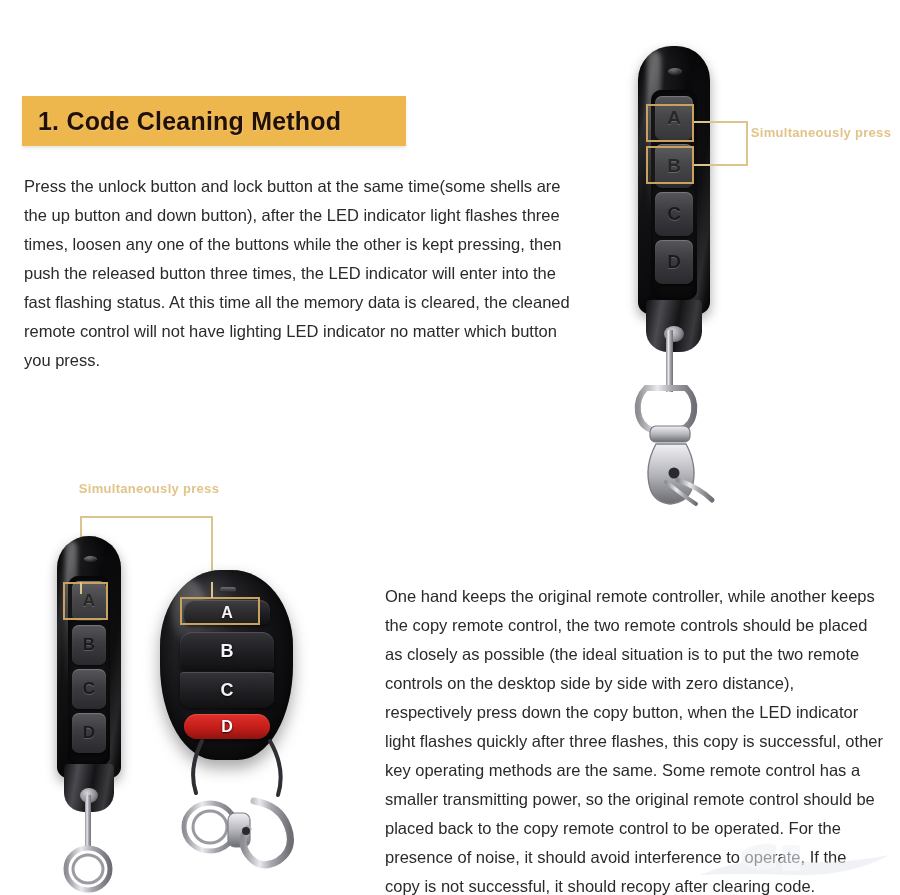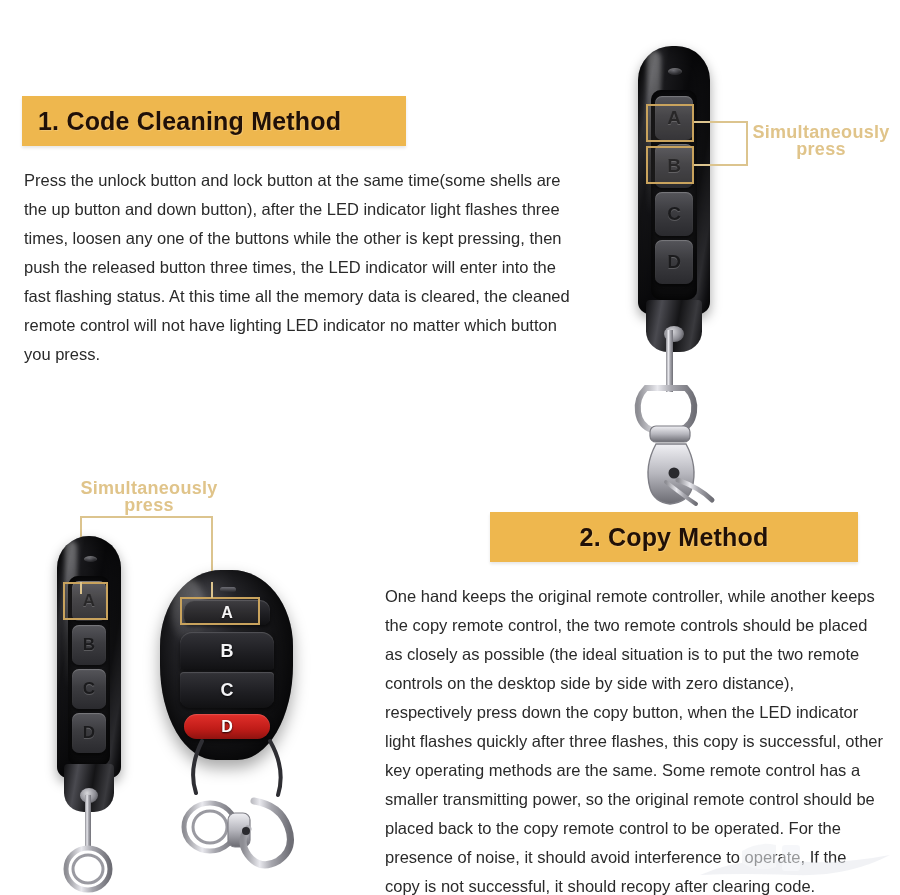--- a/index.html
+++ b/index.html
@@ -30,28 +30,28 @@
   #band2{left:490px;top:512px;width:368px;height:50px;justify-content:center;}
 
   
   .para{
     position:absolute;
     color:#2a2a2a;
     font-size:16.5px;
     line-height:29px;
     text-align:left;
   }
-  #para1{left:24px;top:166px;width:556px;}
+  #para1{left:24px;top:172px;width:556px;}
   #para2{left:385px;top:582px;width:498px;}
 
   
   .goldtext{
     position:absolute;
     color:#e0c48a;
-    font-size:18px;
+    font-size:13px;
     line-height:17px;
     text-align:center;
     font-weight:bold;
     letter-spacing:.3px;
   }
   .goldbox{
     position:absolute;
     border:2.5px solid #c9a35d;
     box-sizing:border-box;
     background:rgba(255,245,220,.06);
@@ -201,23 +201,20 @@
   </svg>
 
   <div class="goldbox" style="left:646px;top:104px;width:48px;height:38px;"></div>
   <div class="goldbox" style="left:646px;top:146px;width:48px;height:38px;"></div>
 
   <div class="goldline" style="left:694px;top:121px;width:54px;height:2px;"></div>
   <div class="goldline" style="left:694px;top:164px;width:54px;height:2px;"></div>
   <div class="goldline" style="left:746px;top:121px;width:2px;height:45px;"></div>
   <div class="goldtext" style="left:748px;top:124px;width:146px;">Simultaneously press</div>
 
-  <div class="band" id="band2">
-    <span class="band-text">2. Copy Method</span>
-  </div>
 
   <div class="para" id="para2">One hand keeps the original remote controller, while another keeps the copy remote control, the two remote controls should be placed as closely as possible (the ideal situation is to put the two remote controls on the desktop side by side with zero distance), respectively press down the copy button, when the LED indicator light flashes quickly after three flashes, this copy is successful, other key operating methods are the same.   Some remote control has a smaller transmitting power, so the original remote control should be placed back to the copy remote control to be operated.   For the presence of noise, it should avoid interference to operate, If the copy is not successful, it should recopy after clearing code.</div>
 
   <div class="goldtext" style="left:78px;top:480px;width:142px;">Simultaneously press</div>
 
   <div class="goldline" style="left:80px;top:516px;width:133px;height:2px;"></div>
   <div class="goldline" style="left:80px;top:516px;width:2px;height:74px;"></div>
   <div class="goldline" style="left:211px;top:516px;width:2px;height:66px;"></div>
 
   <div class="slim" style="left:57px;top:536px;width:64px;height:242px;">

